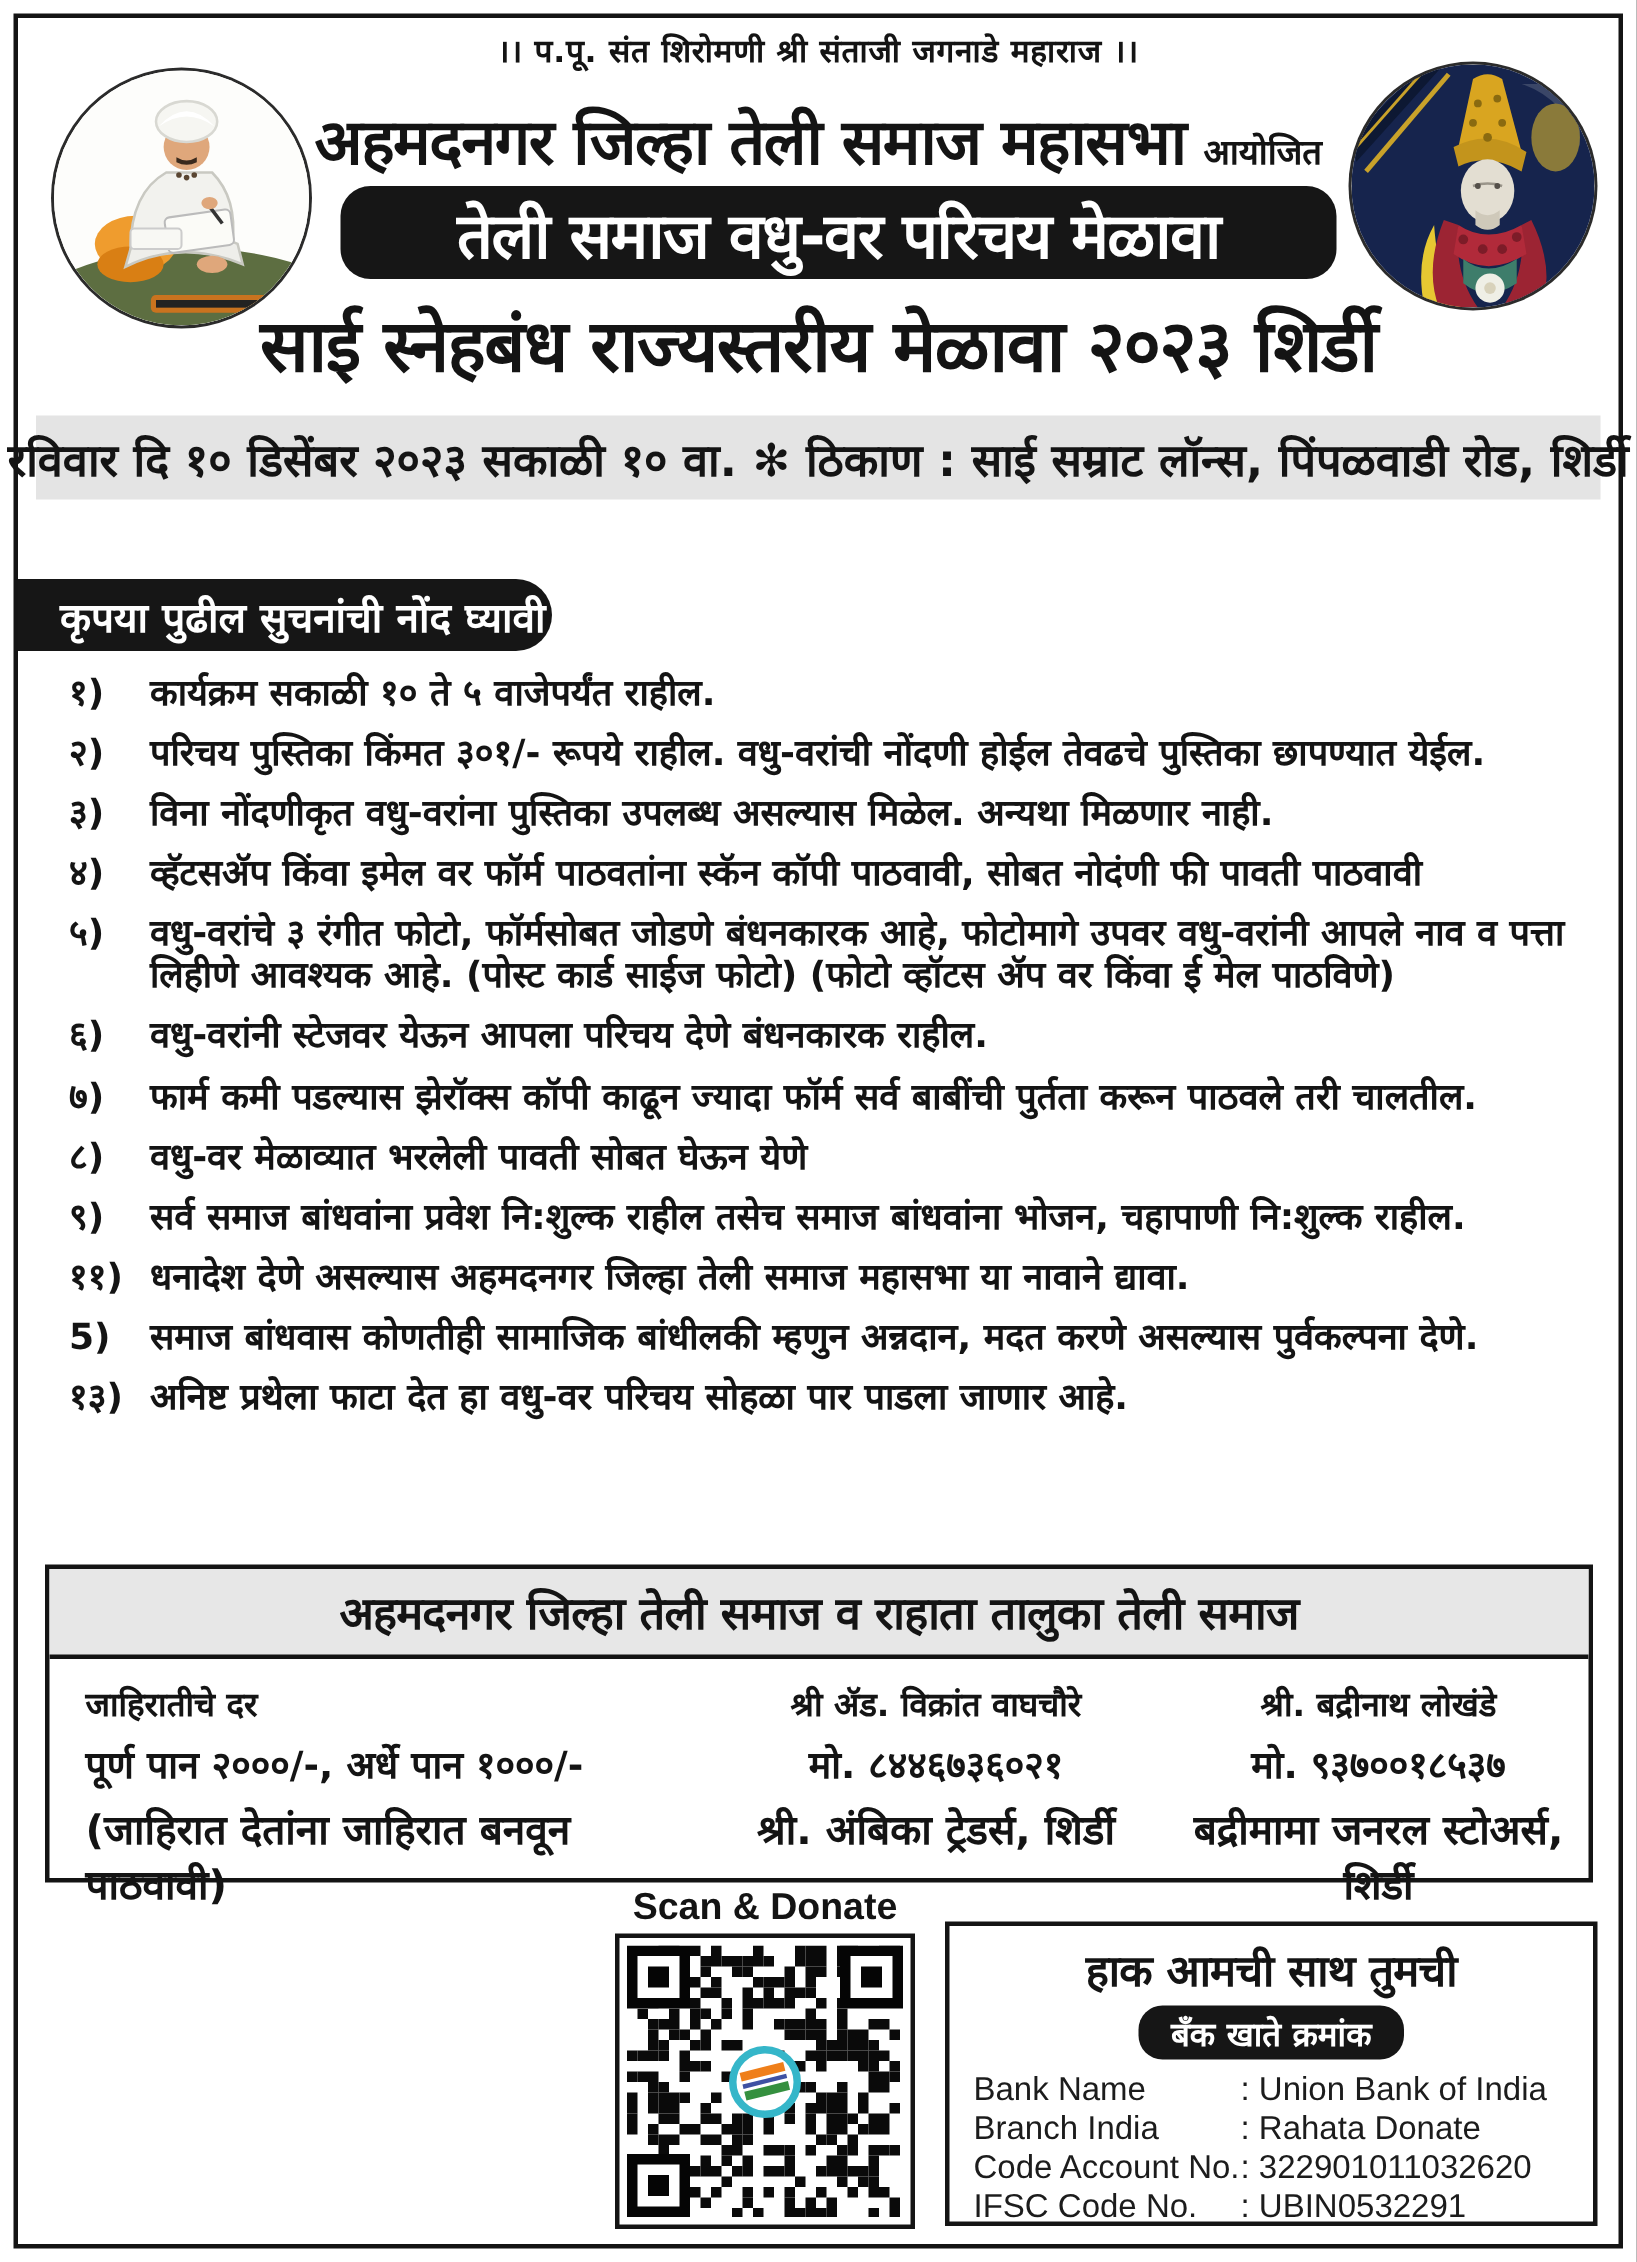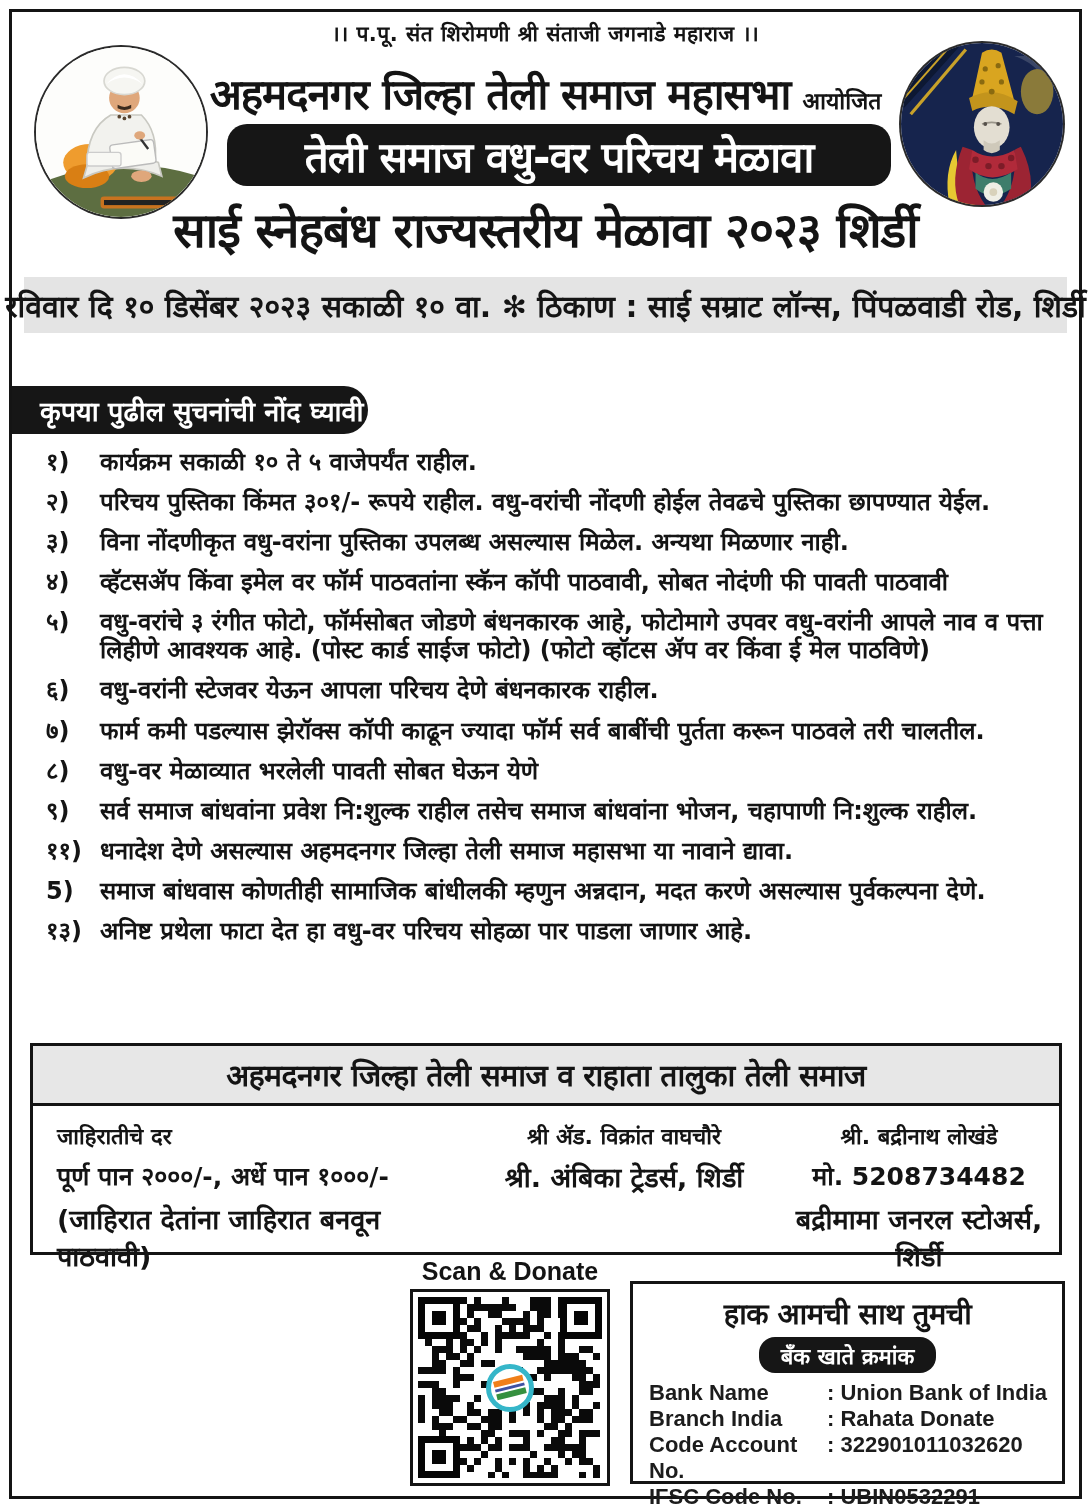--- a/index.html
+++ b/index.html
@@ -85,21 +85,21 @@
   .venue-address{margin-top:4px; font-size:33px; font-weight:800; letter-spacing:-0.5px;}
   .venue-district{margin-top:10px; font-size:27px; font-weight:700;}
 
   .bank-box{position:absolute; left:630px; top:1281px; width:435px; height:203px; border:3px solid #141414; box-sizing:border-box; background:#fff;}
   .bank-tagline{margin-top:9px; text-align:center; font-size:29px; font-weight:800; letter-spacing:-0.5px;}
   .bank-badge{
     display:table; margin:5px auto 7px auto; background:#161616; color:#fff;
     border-radius:16px; padding:3px 22px; font-size:22px; font-weight:700;
   }
   .bank-rows{margin-left:16px; margin-right:10px; font-family:"Liberation Sans","DejaVu Sans",sans-serif;}
-  .bank-row{display:flex; font-size:22px; font-weight:700; line-height:26px; color:#1c1c1c;}
+  .bank-row{display:flex; font-size:22px; font-weight:400; line-height:26px; color:#1c1c1c;}
   .bank-row .lbl{flex:0 0 178px;}
   .bank-row .val{flex:1; white-space:nowrap;}
 </style>
 </head>
 <body>
 
 <div class="page">
   <div class="frame"></div>
 
   <div class="invocation">।। प.पू. संत शिरोमणी श्री संताजी जगनाडे महाराज ।।</div>
@@ -230,25 +230,26 @@
   <div class="ad-box">
     <div class="ad-header">अहमदनगर जिल्हा तेली समाज व राहाता तालुका तेली समाज</div>
     <div class="ad-body">
       <div class="ad-col ad-col1">
         <div class="ad-line1">जाहिरातीचे दर</div>
         <div class="ad-line2">पूर्ण पान २०००/-, अर्धे पान १०००/-</div>
         <div class="ad-line3">(जाहिरात देतांना  जाहिरात बनवून पाठवावी)</div>
       </div>
       <div class="ad-col ad-col2">
         <div class="ad-line1">श्री ॲड. विक्रांत वाघचौरे</div>
+        <div class="ad-line2">मो. ८४४६७३६०२१</div>
         <div class="ad-line3">श्री. अंबिका ट्रेडर्स, शिर्डी</div>
       </div>
       <div class="ad-col ad-col3">
         <div class="ad-line1">श्री. बद्रीनाथ लोखंडे</div>
-        <div class="ad-line2">मो. 5208734482</div>
+        <div class="ad-line2">मो. ९३७००१८५३७</div>
         <div class="ad-line3">बद्रीमामा जनरल स्टोअर्स, शिर्डी</div>
       </div>
     </div>
   </div>
 
   <div class="scan-label">Scan &amp; Donate</div>
   <div class="qr-box">
     <div class="qr-inner" id="qr-inner">
         <div class="qr-cell" style="left: 21px; top: 0px;"></div>
         <div class="qr-cell" style="left: 28px; top: 0px;"></div>

